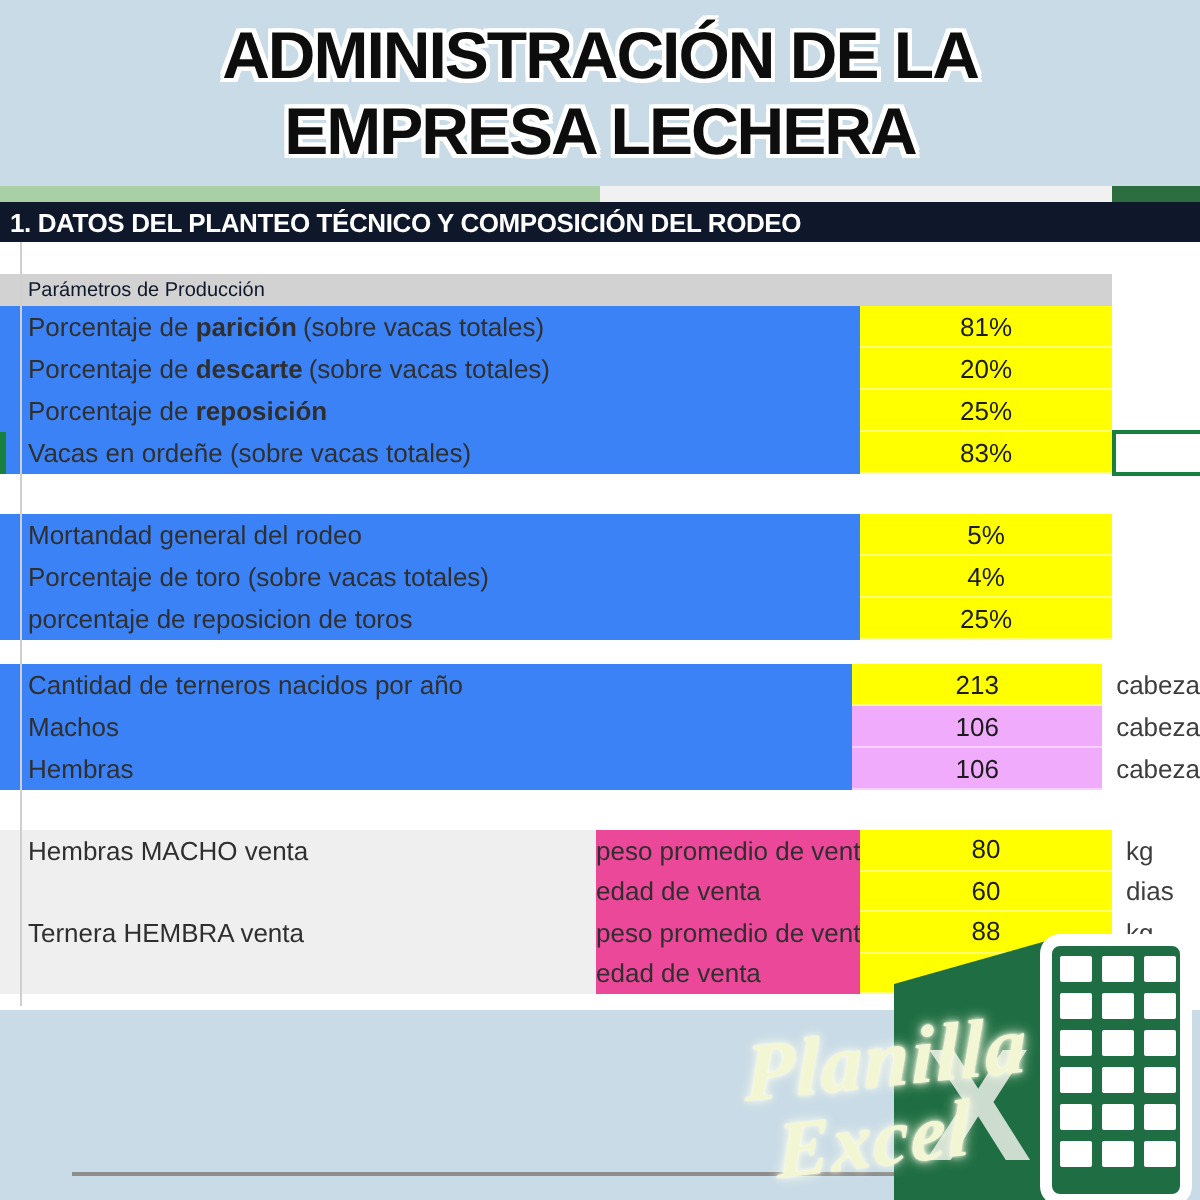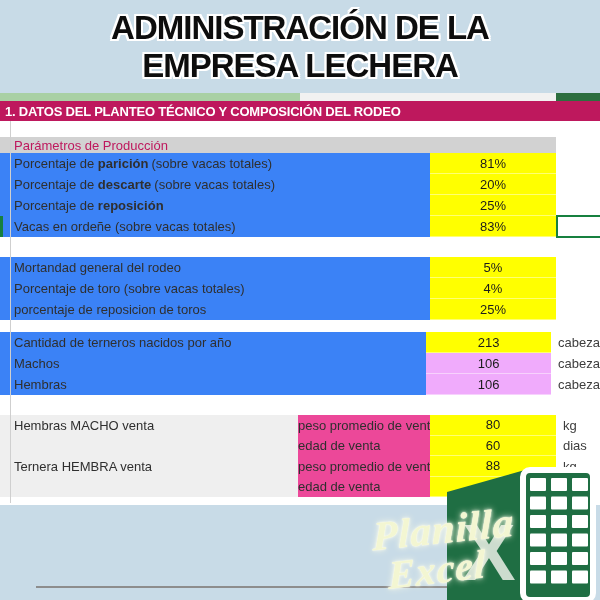--- a/index.html
+++ b/index.html
@@ -14,21 +14,21 @@
          text-shadow:-2px -2px 0 #fff,2px -2px 0 #fff,-2px 2px 0 #fff,2px 2px 0 #fff,
                      0 -2px 0 #fff,0 2px 0 #fff,-2px 0 0 #fff,2px 0 0 #fff;}
 
   
   .strip{position:absolute;left:0;top:93px;width:600px;height:8px;display:flex;}
   .strip .s1{width:300px;background:#a9d0a4;}
   .strip .s2{width:256px;background:#f1f1f1;}
   .strip .s3{width:44px;background:#2c6e3f;}
 
   
-  .section-bar{position:absolute;left:0;top:101px;width:600px;height:20px;background:#be185d;
+  .section-bar{position:absolute;left:0;top:101px;width:600px;height:20px;background:#0f172a;
                color:#fff;font-size:13px;font-weight:700;letter-spacing:-0.2px;
                display:flex;align-items:center;padding-left:5px;box-sizing:border-box;}
 
   
   .sheet{position:absolute;left:0;top:121px;width:600px;height:382px;}
   .gridline-v{position:absolute;left:10px;top:0;width:1px;height:382px;background:#cfcfcf;z-index:2;}
 
   .gap16{height:16px;} .gap20{height:20px;} .gap12{height:12px;}
 
   .row{display:flex;height:21px;font-size:13px;color:#2f2f2f;}
@@ -37,21 +37,21 @@
   .lbl{width:430px;padding-left:14px;background:#3b82f6;white-space:nowrap;overflow:hidden;}
   .lbl b{font-weight:700;margin:0 3px 0 0;}
   .lbl b:empty{margin:0;}
   .lblD{width:298px;padding-left:14px;background:#efefef;white-space:nowrap;overflow:hidden;}
   .mid{width:132px;background:#ec4899;white-space:nowrap;overflow:hidden;}
   .val{width:126px;justify-content:center;color:#1c1c1c;border-bottom:1px solid rgba(255,255,255,.45);}
   .v-yellow{background:#ffff00;}
   .v-gray{background:#f0abfc;}
   .unit{padding-left:7px;color:#3d3d3d;}
   .grouphead{height:16px;}
-  .ghead{width:556px;padding-left:14px;background:#d2d2d2;font-size:13px;color:#be185d;
+  .ghead{width:556px;padding-left:14px;background:#d2d2d2;font-size:10px;color:#0f172a;
          display:flex;align-items:center;box-sizing:border-box;white-space:nowrap;overflow:hidden;}
 
   
   .sel-box{position:absolute;left:556px;top:94px;width:48px;height:23px;background:#fff;
            border:2px solid #17803f;box-sizing:border-box;z-index:3;}
   .sel-fragment{position:absolute;left:0;top:95px;width:3px;height:21px;background:#17803f;z-index:3;}
 
   
   .bottom-band{position:absolute;left:0;top:505px;width:600px;height:95px;background:#c8dbe7;}
   .footer-line{position:absolute;left:36px;top:586px;width:412px;height:2px;background:#8d8d8d;}

